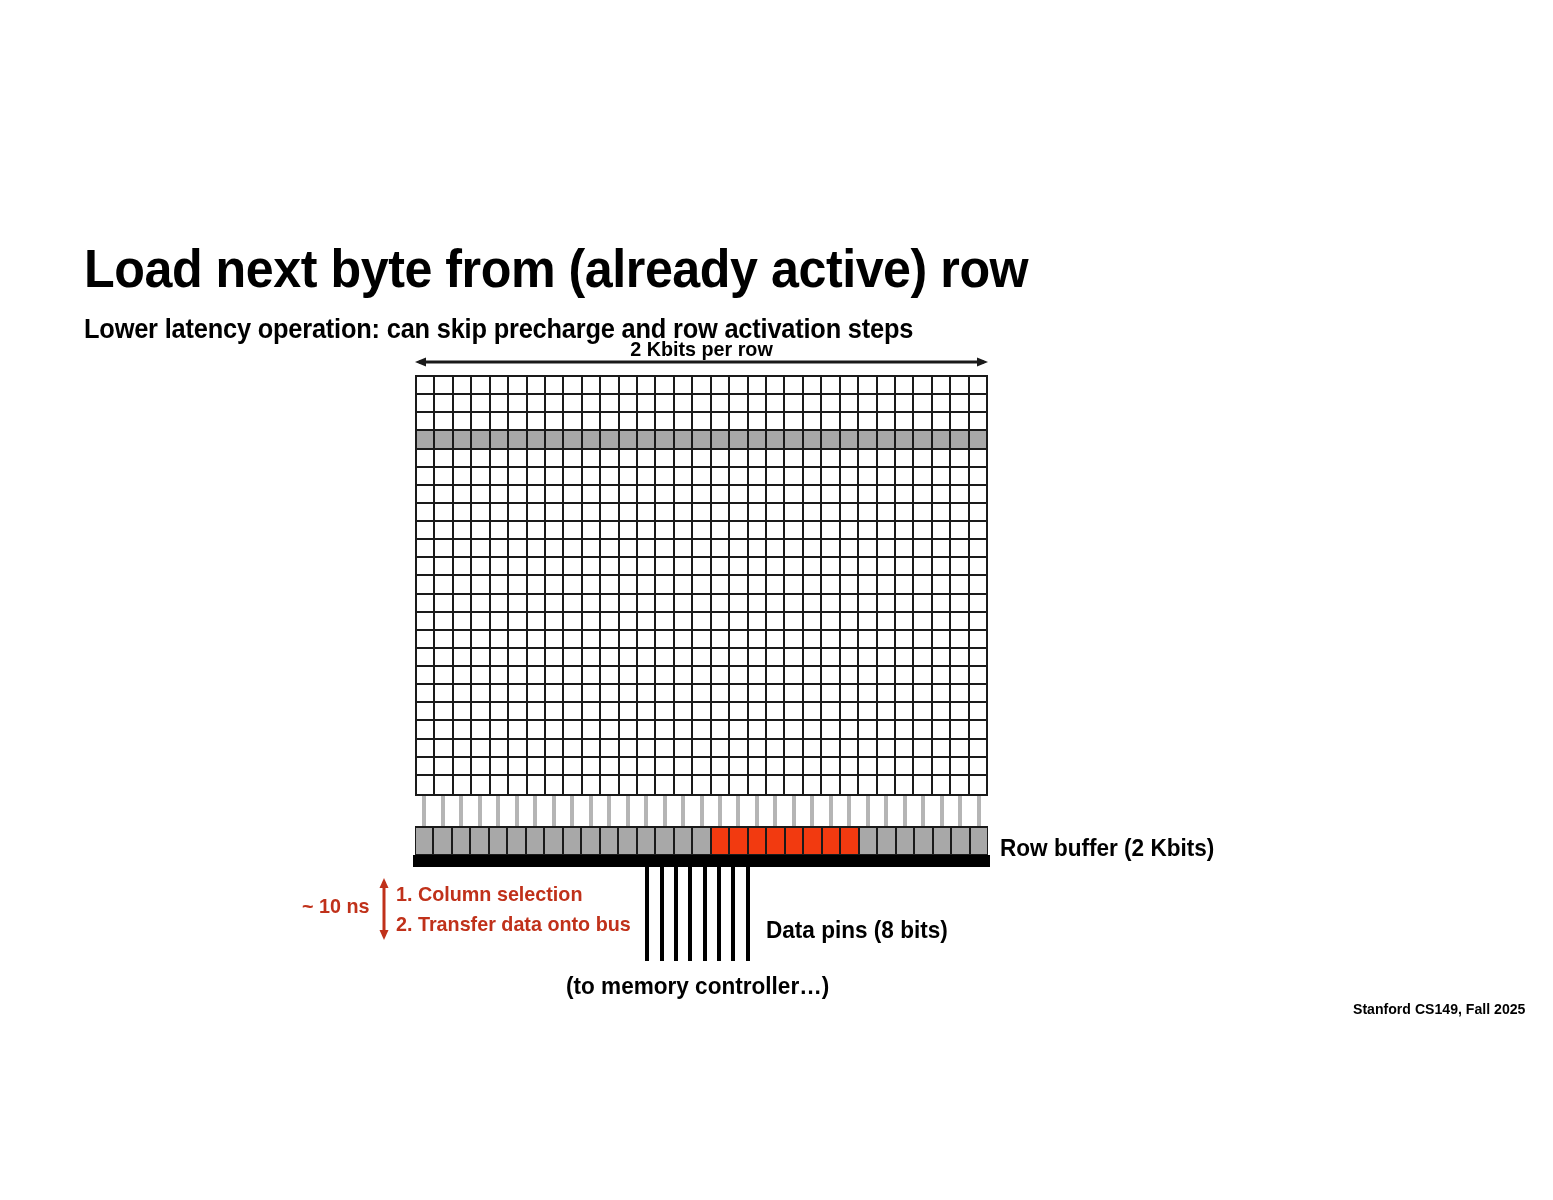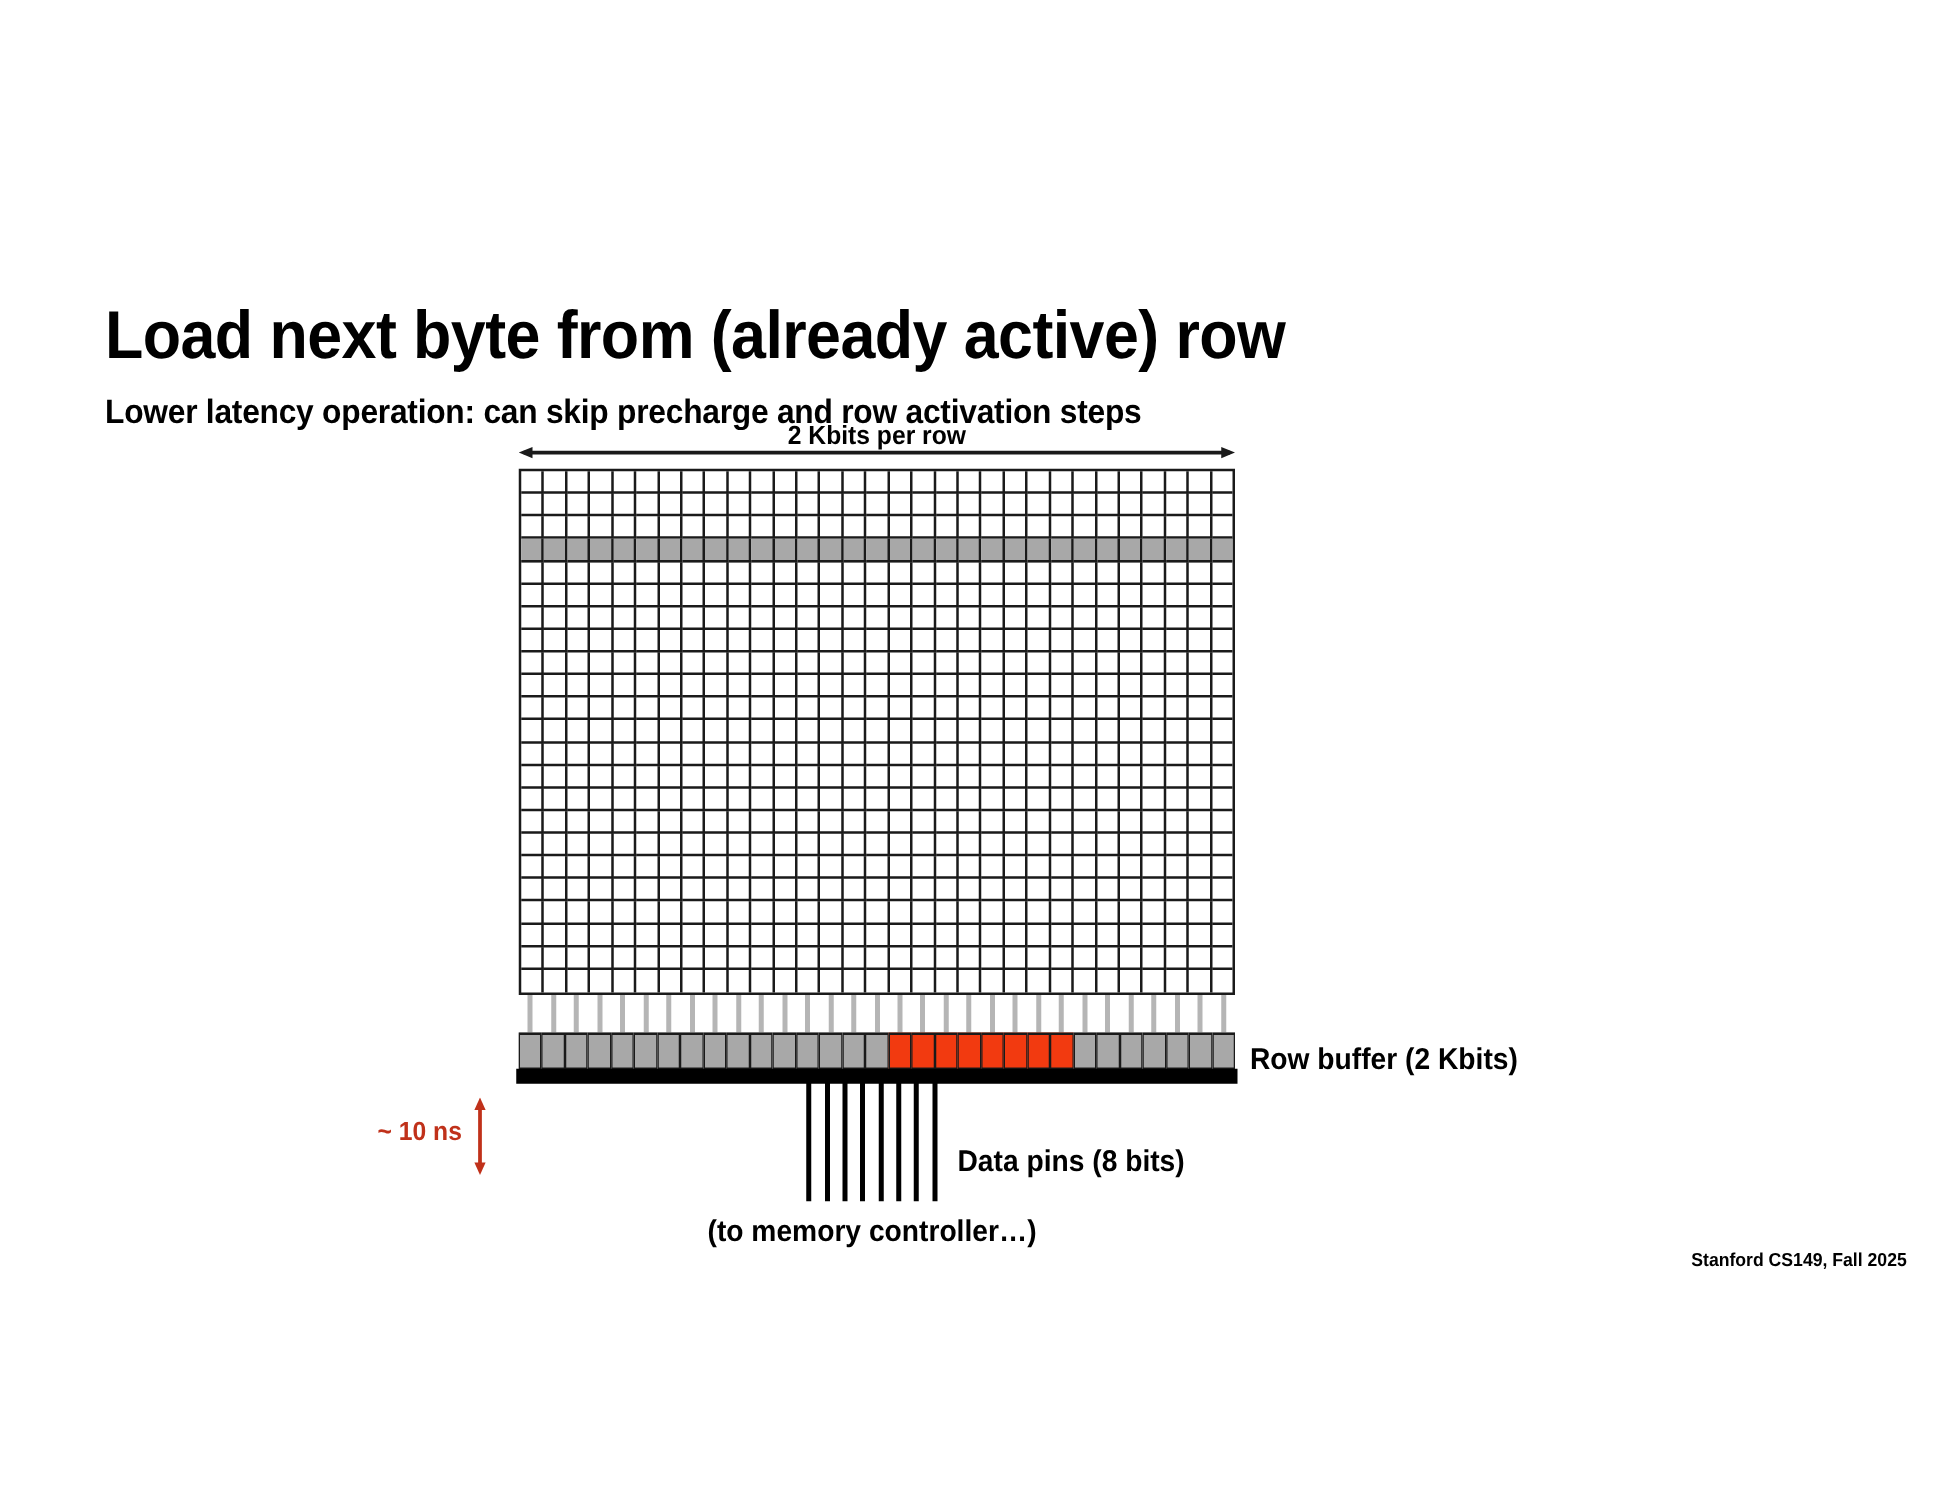--- a/index.html
+++ b/index.html
@@ -1104,16 +1104,20 @@
   <div id="memory-controller-label">(to memory controller…)</div>
 
   <div id="latency-time">~ 10 ns</div>
 
   <svg id="latency-arrow" viewBox="0 0 16 62" preserveAspectRatio="none">
     <line x1="8" y1="4" x2="8" y2="58" stroke="#c0311a" stroke-width="3"></line>
     <polygon points="8,0 3.5,10 12.5,10" fill="#c0311a"></polygon>
     <polygon points="8,62 3.5,52 12.5,52" fill="#c0311a"></polygon>
   </svg>
 
+  <div id="latency-steps">
+      <div class="latency-step">1. Column selection</div>
+      <div class="latency-step">2. Transfer data onto bus</div>
+    </div>
 
   <div id="footer-credit">Stanford CS149, Fall 2025</div>
 
 </div>
 
 </body></html>

